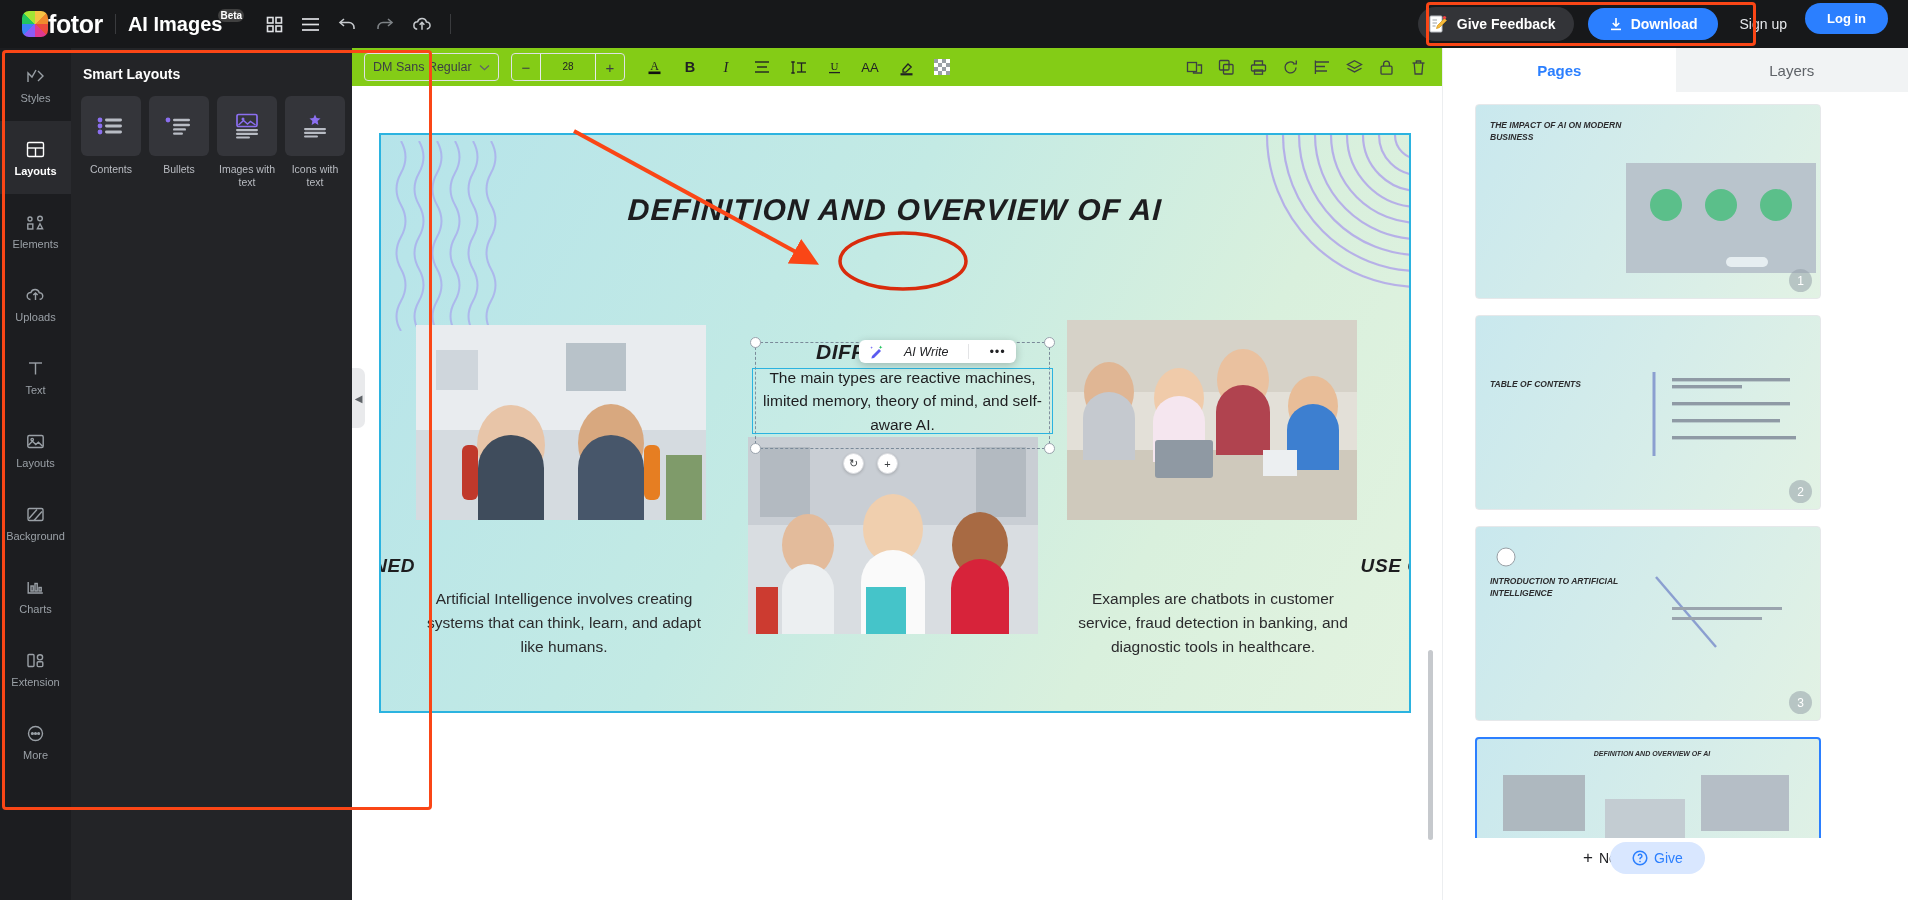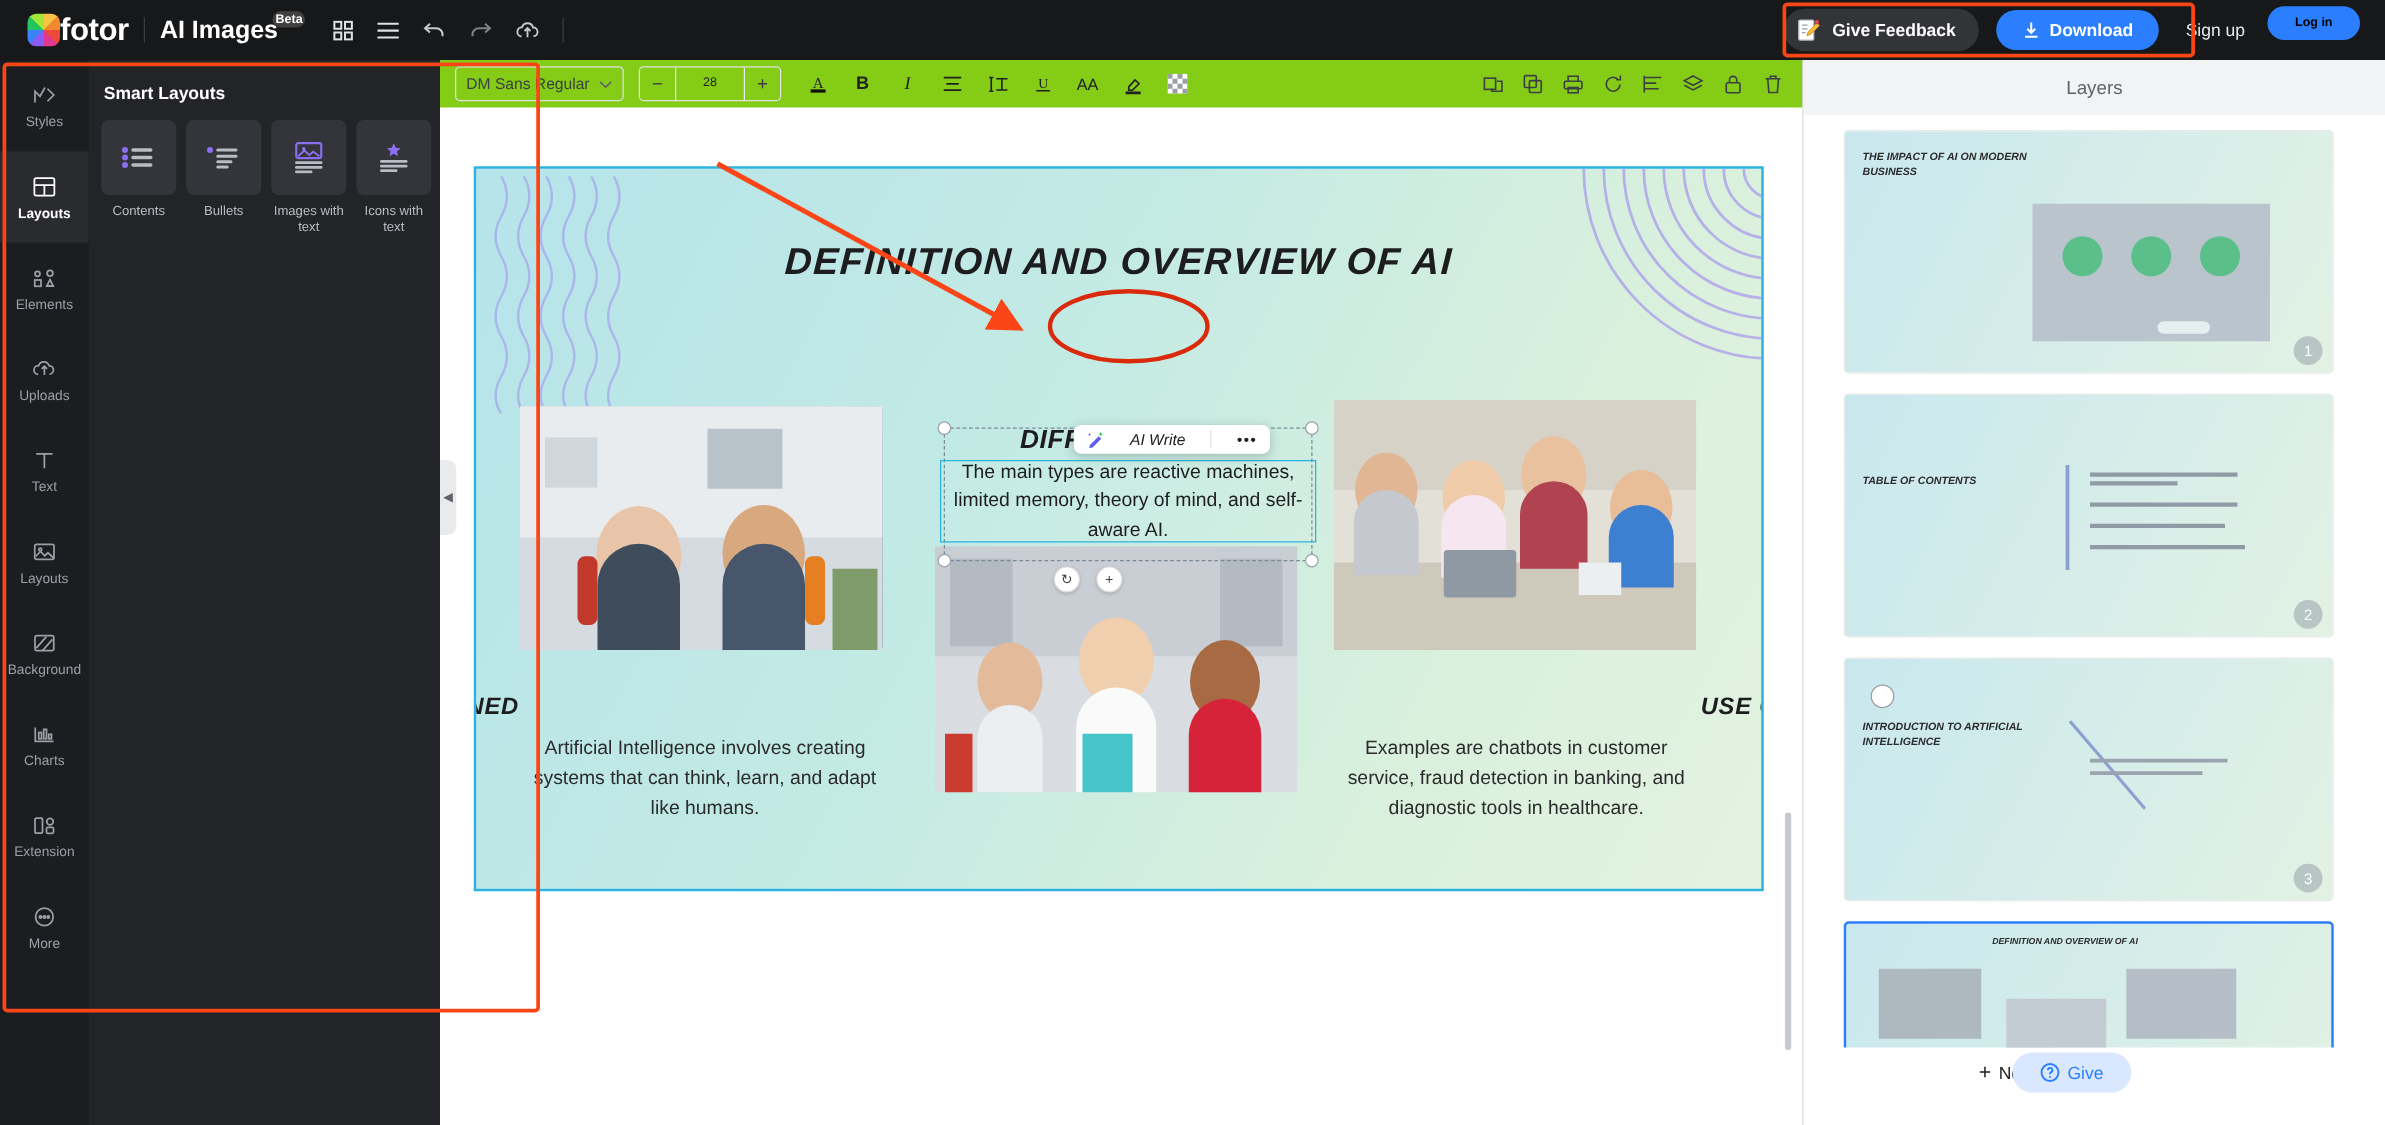--- a/index.html
+++ b/index.html
@@ -21,21 +21,21 @@
   .ticon { color:#cfd2d6; margin-left:18px; display:flex; align-items:center; cursor:pointer;}
   .ticon svg { display:block; }
   .spacer { flex:1; }
   .feedback-btn { display:flex; align-items:center; gap:9px; background:#333438;
     border-radius:20px; padding:7px 18px 7px 10px; cursor:pointer; }
   .feedback-btn span { color:#fff; font-size:14px; font-weight:700; }
   .download-btn { display:flex; align-items:center; gap:7px; background:#2b7fff;
     border-radius:20px; padding:8px 20px; margin-left:14px; cursor:pointer; }
   .download-btn span { color:#fff; font-size:14px; font-weight:700; }
   .signup { color:#e8eaed; font-size:14px; margin-left:22px; cursor:pointer; }
-  .login-btn { background:#2b7fff; color:#000000; font-size:10px; font-weight:700;
+  .login-btn { background:#2b7fff; color:#ffffff; font-size:13px; font-weight:700;
     border-radius:20px; padding:8px 22px; margin:0 20px 12px 18px; cursor:pointer; }
 
   
   .annot { position:absolute; border:3px solid #fa4616; border-radius:4px;
     pointer-events:none; z-index:60; }
 
   
   .rail { position:absolute; top:48px; left:0; width:71px; height:852px;
     background:#1c1d20; }
   .rail-item { height:73px; display:flex; flex-direction:column; align-items:center;
@@ -130,21 +130,21 @@
 
   
   .right { position:absolute; top:48px; left:1442px; width:466px; height:852px;
     background:#fff; border-left:1px solid #eceef0; }
   .rtabs { display:flex; height:44px; }
   .rtab { flex:1; display:flex; align-items:center; justify-content:center;
     font-size:15px; color:#5f6368; cursor:pointer; background:#f1f3f4; }
   .rtab.active { color:#2b7fff; font-weight:700; background:#fff; }
   .thumbs { position:absolute; top:50px; left:0; width:466px; height:740px;
     overflow:hidden; padding:6px 22px 0 32px; }
-  .thumb { position:relative; width:392px; height:195px; border-radius:4px;
+  .thumb { position:relative; width:346px; height:195px; border-radius:4px;
     margin-bottom:16px; border:1px solid #e6e8ea; overflow:hidden; cursor:pointer;
     background:linear-gradient(118deg,#c9e8ee 0%,#d4ecea 45%,#e2f2e4 100%); }
   .thumb.sel { border:2.5px solid #2b7fff; }
   .tnum { position:absolute; right:8px; bottom:6px; width:23px; height:23px;
     border-radius:50%; background:rgba(150,160,170,.55); color:#fff; font-size:12px;
     display:flex; align-items:center; justify-content:center; }
   .ttitle { position:absolute; left:14px; top:14px; font-size:8.5px; font-weight:700;
     color:#2c2c2e; line-height:1.45; font-style:italic; width:140px; }
   .newpage { position:absolute; left:140px; top:800px; display:flex; align-items:center;
     gap:6px; color:#202124; font-size:14px; cursor:pointer; }
@@ -621,20 +621,21 @@
       <marker id="ah" markerWidth="7" markerHeight="7" refX="3" refY="3.5" orient="auto">
     <path d="M0 0l7 3.5L0 7z" fill="#fa4616"></path>
       </marker>
     </defs>
   <line x1="574" y1="131" x2="805" y2="257" stroke="#fa4616" stroke-width="4" marker-end="url(#ah)"></line>
   <ellipse cx="903" cy="261" rx="63" ry="28" fill="none" stroke="#d92b0c" stroke-width="3.5"></ellipse>
 </svg>
 
 <div class="right">
   <div class="rtabs">
+    <div class="rtab active">Pages</div>
     <div class="rtab">Layers</div>
   </div>
 
   <div class="thumbs">
 
     <div class="thumb">
       <div class="ttitle">THE IMPACT OF AI ON MODERN BUSINESS</div>
       <svg width="346" height="195" style="position:absolute;left:0;top:0" viewBox="0 0 346 195">
         <rect width="346" height="195" fill="none"></rect>
         <rect x="150" y="58" width="190" height="110" fill="#b9c4cc"></rect>

